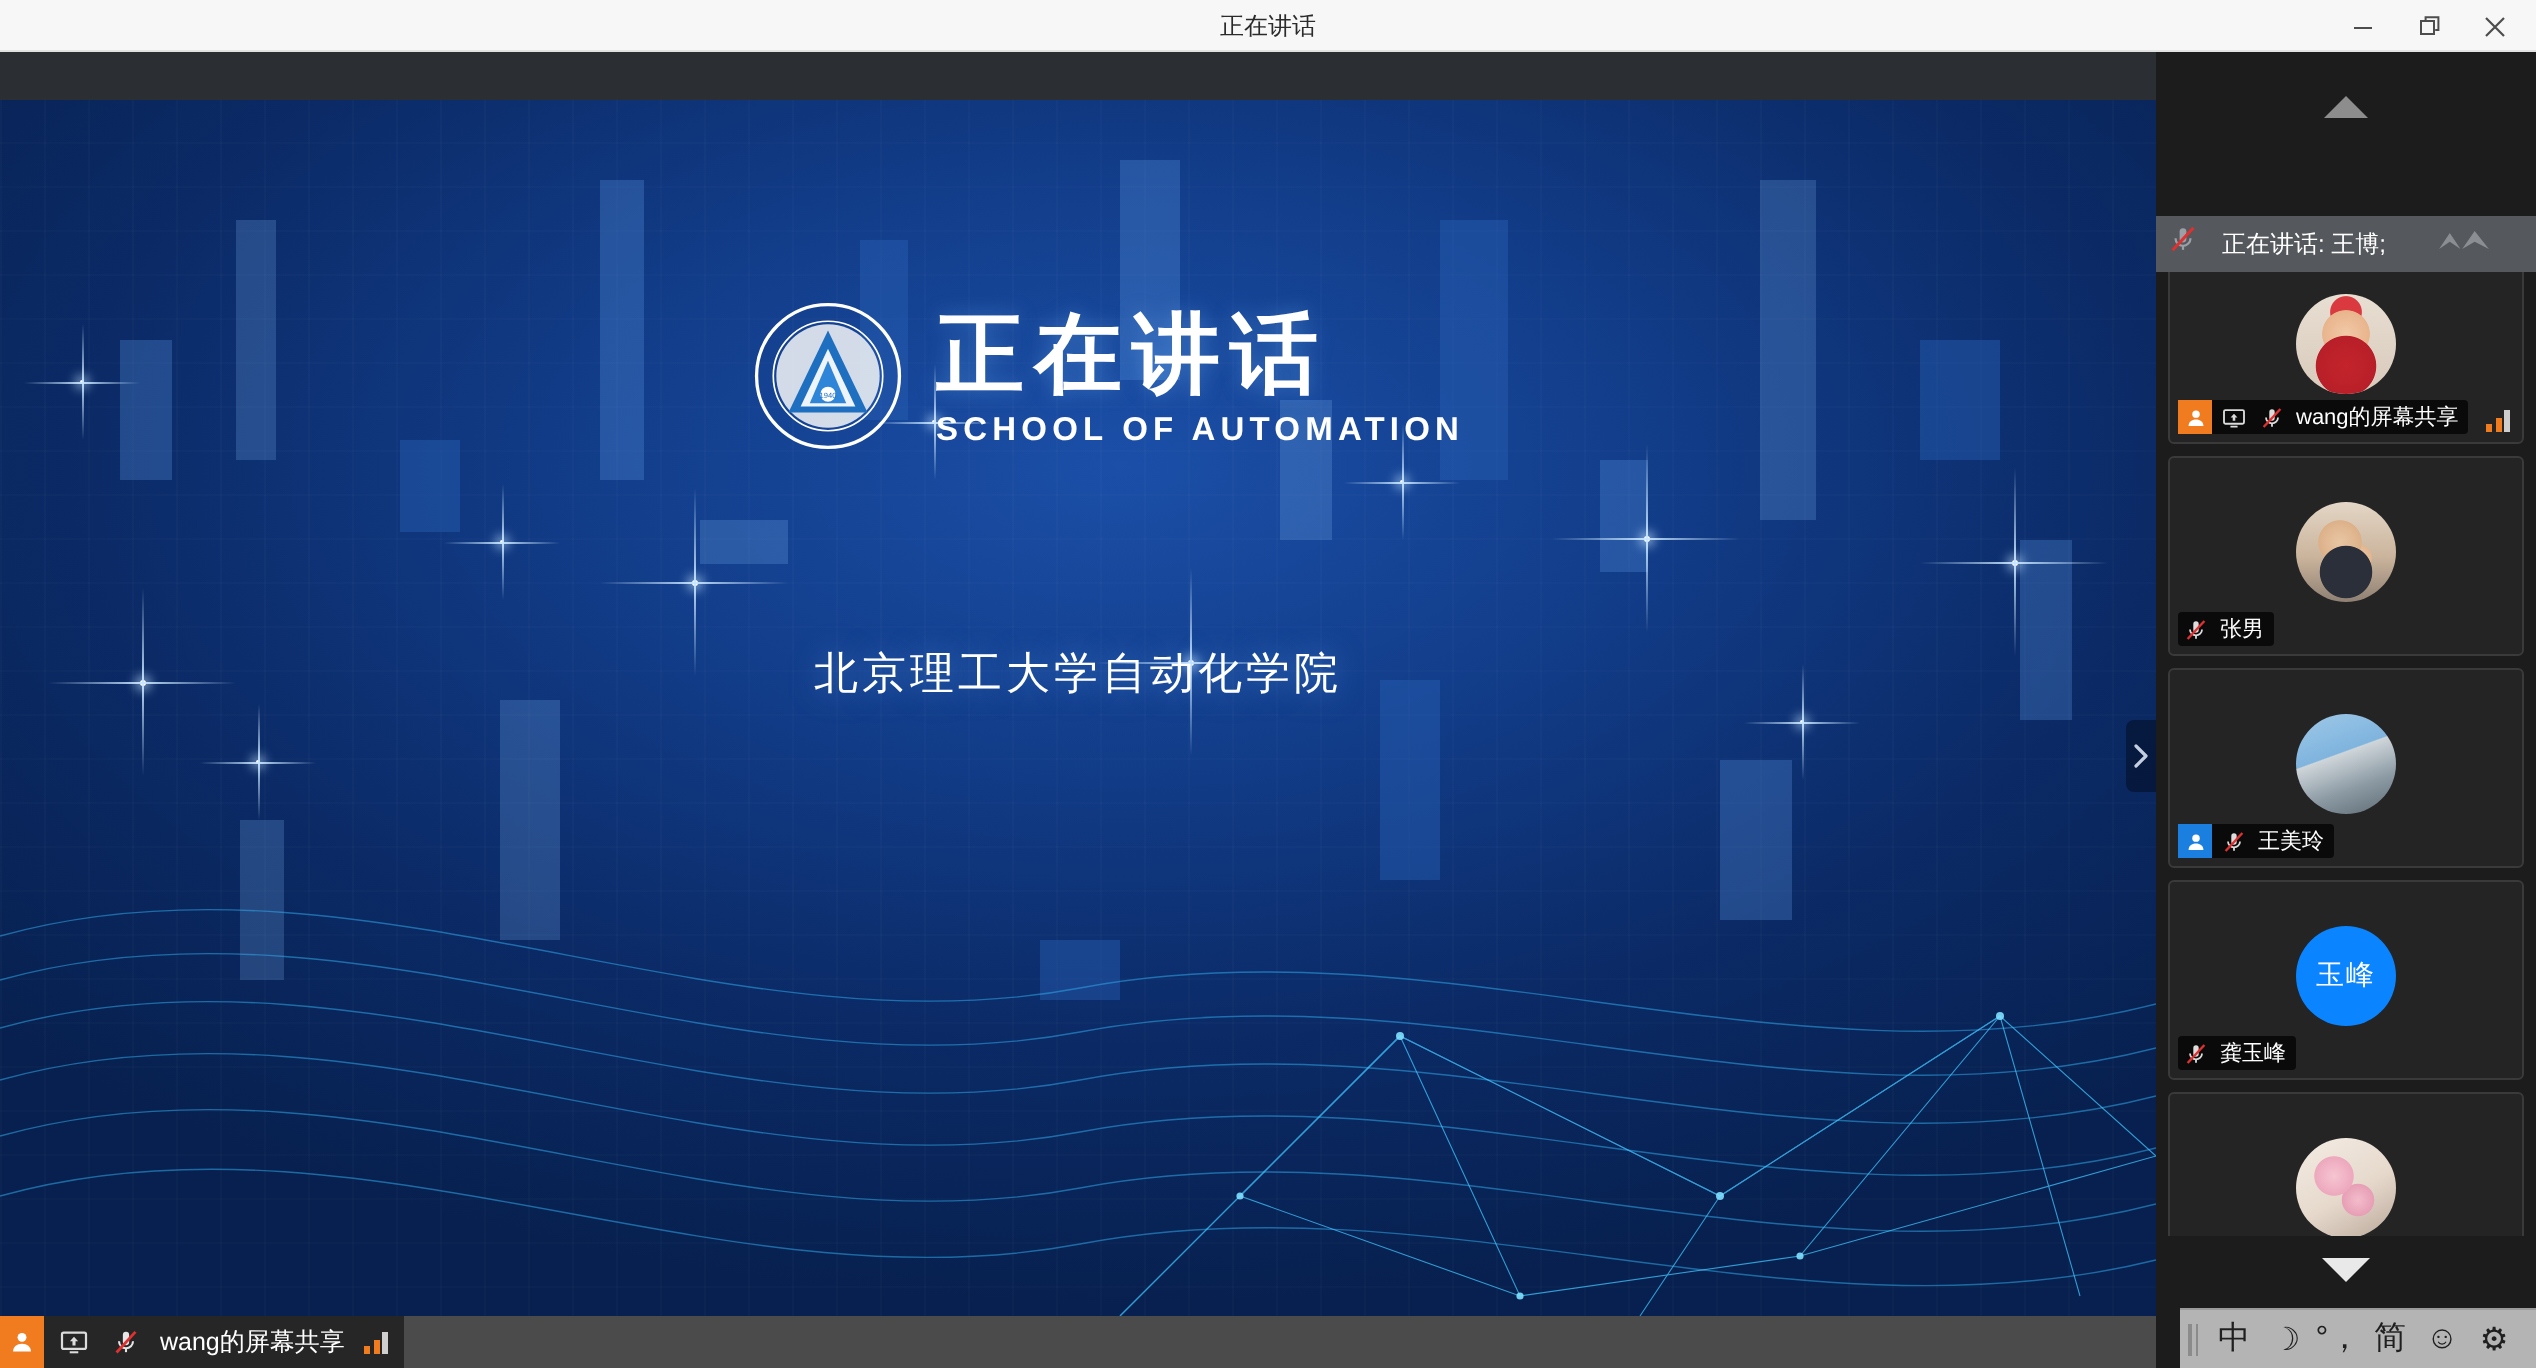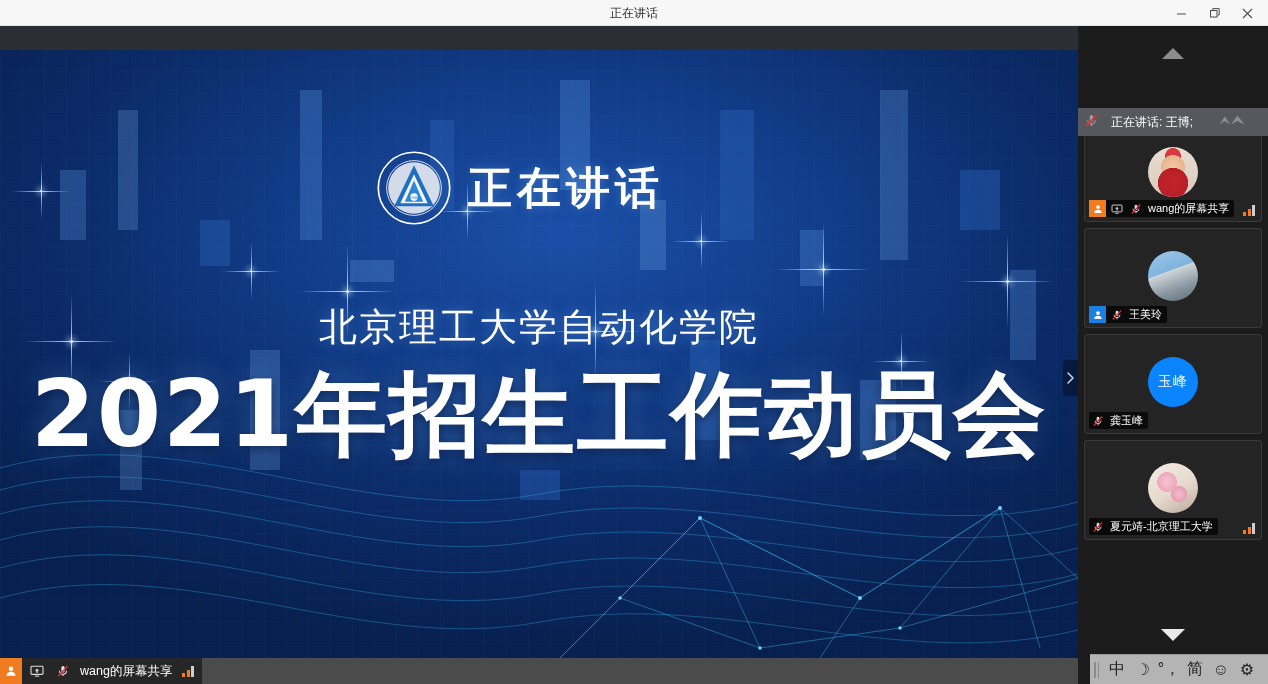--- a/index.html
+++ b/index.html
@@ -91,22 +91,22 @@
     font-size: 44px; line-height: 52px; color: #ffffff; letter-spacing: 5px;
     font-family: "DejaVu Serif", "Liberation Serif", serif; font-weight: 700;
     text-shadow: 0 0 10px rgba(120,190,255,.35);
   }
   #logo-en {
     font-size: 16.5px; line-height: 20px; color: #ffffff; letter-spacing: 2.6px;
     font-weight: 700; margin-top: 1px;
   }
 
   #subtitle-cn {
-    position: absolute; left: 0; top: 252px; width: 1078px; text-align: center;
-    font-size: 38px; color: #ffffff; letter-spacing: 2px;
+    position: absolute; left: 0; top: 272px; width: 1078px; text-align: center;
+    font-size: 22px; color: #ffffff; letter-spacing: 2px;
     font-family: "DejaVu Serif", "Liberation Serif", serif;
     text-shadow: 0 0 14px rgba(110,180,255,.5);
   }
   #main-title {
     position: absolute; left: 0; top: 310px; width: 1078px; text-align: center;
     font-size: 92px; line-height: 110px; font-weight: 700; color: #ffffff;
     letter-spacing: 2px;
     font-family: "DejaVu Sans", "Liberation Sans", sans-serif;
     text-shadow: 0 4px 12px rgba(0,20,60,.65), 0 0 26px rgba(120,190,255,.35);
   }
@@ -303,25 +303,25 @@
         <circle cx="50" cy="50" r="36" fill="none" stroke="#ffffff" stroke-width="1.1"></circle>
         <circle cx="50" cy="50" r="34" fill="#e8ecf2" opacity=".9"></circle>
         <path d="M50 20 L76 74 H24 Z" fill="#1f6fc0"></path>
         <path d="M50 32 L68 70 H32 Z" fill="#ffffff" opacity=".92"></path>
         <path d="M50 40 L62 68 H38 Z" fill="#2f86d8"></path>
         <circle cx="50" cy="62" r="5" fill="#ffffff"></circle>
         <text x="50" y="64.5" font-size="5" text-anchor="middle" fill="#1f6fc0" font-family="'Liberation Sans',sans-serif">1940</text>
       </svg>
       <div id="logo-text">
         <div id="logo-cn">正在讲话</div>
+        <div id="logo-en">SCHOOL OF AUTOMATION</div>
       </div>
     </div>
 
     <div id="subtitle-cn">北京理工大学自动化学院</div>
-    <div id="main-title">2021年招生工作动员会</div>
 
     <svg class="wave" viewBox="0 0 1078 260" preserveAspectRatio="none">
       <g fill="none" stroke="#2fa7e8" stroke-width="0.7" opacity="0.55">
         <path d="M0 70 C180 20, 360 130, 540 96 C720 62, 900 150, 1078 104"></path>
         <path d="M0 92 C180 42, 360 152, 540 118 C720 84, 900 172, 1078 126"></path>
         <path d="M0 116 C180 66, 360 176, 540 142 C720 108, 900 196, 1078 150"></path>
         <path d="M0 142 C180 92, 360 202, 540 168 C720 134, 900 222, 1078 176"></path>
         <path d="M0 170 C180 120, 360 230, 540 196 C720 162, 900 250, 1078 204"></path>
         <path d="M0 200 C180 150, 360 258, 540 224 C720 190, 900 276, 1078 232"></path>
       </g>
@@ -445,20 +445,36 @@
         </span>
         <span class="nb-name">wang的屏幕共享</span>
       </div>
       <span class="sigbars tile-sig">
           <i></i>
           <i></i>
           <i></i>
         </span>
     </div>
 
+    <div class="tile">
+      <div class="avatar">
+          <div class="ph ph2"></div>
+        </div>
+      <div class="namebar">
+        <span class="nb-ico">
+          <svg width="12" height="12" viewBox="0 0 16 16">
+              <path d="M8 2.2a1.8 1.8 0 0 1 1.8 1.8v4a1.8 1.8 0 0 1-3.6 0v-4A1.8 1.8 0 0 1 8 2.2z" fill="#dcdcdc"></path>
+              <path d="M4 7.6a4 4 0 0 0 8 0" fill="none" stroke="#dcdcdc" stroke-width="1.2"></path>
+              <path d="M8 11.6v2.2" stroke="#dcdcdc" stroke-width="1.2"></path>
+              <path d="M2.4 14 L13.6 2" stroke="#e03030" stroke-width="1.6"></path>
+            </svg>
+        </span>
+        <span class="nb-name">张男</span>
+      </div>
+    </div>
 
     <div class="tile">
       <div class="avatar">
           <div class="ph ph3"></div>
         </div>
       <div class="namebar">
         <span class="nb-ico blue">
           <svg width="10" height="10" viewBox="0 0 14 14">
               <circle cx="7" cy="4.3" r="2.6" fill="#fff"></circle>
               <path d="M1.8 12.6c0-3 2.3-4.6 5.2-4.6s5.2 1.6 5.2 4.6z" fill="#fff"></path>

